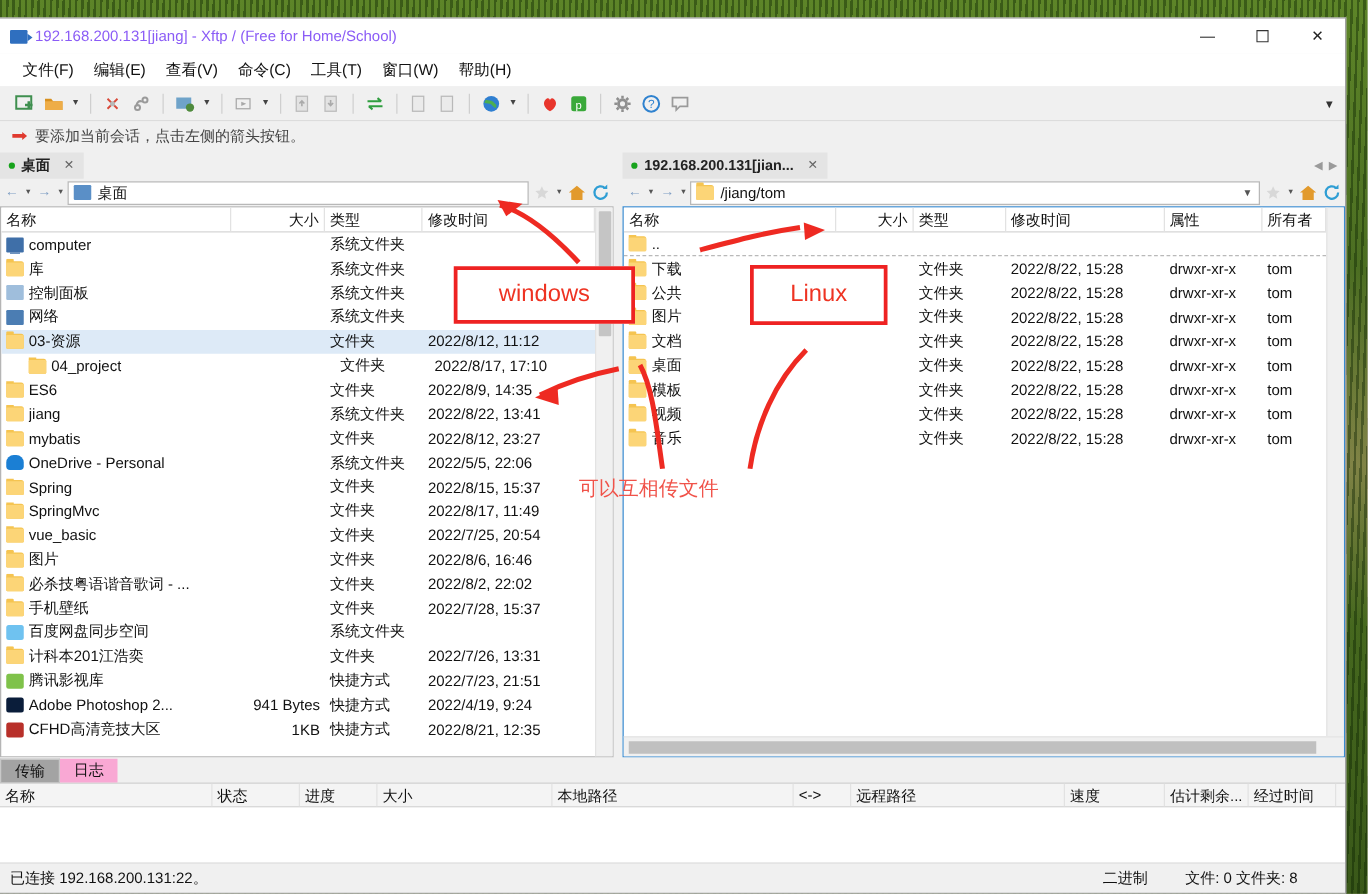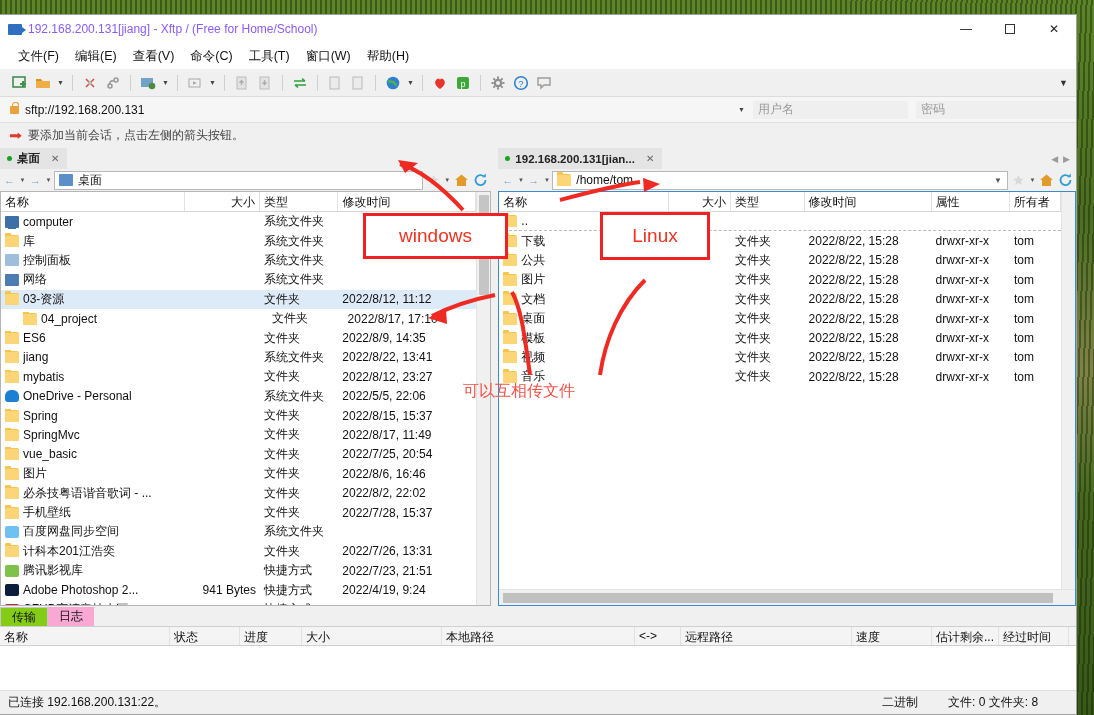--- a/index.html
+++ b/index.html
@@ -138,21 +138,21 @@
   
   .vscroll{width:14px;background:#f0f0f0;border-left:1px solid #e3e3e3;position:relative;flex:0 0 14px;}
   .vthumb{position:absolute;left:2px;width:10px;background:#c5c5c5;border-radius:1px;}
   .hscrollrow{height:16px;background:#f0f0f0;flex:0 0 16px;position:relative;border-top:1px solid #e3e3e3;}
   .hthumb{position:absolute;top:3px;height:10px;background:#c0c0c0;}
 
   
   .xfer{flex:0 0 auto;background:#f0f0f0;}
   .xfer-tabs{height:20px;display:flex;align-items:flex-end;gap:0;padding-left:0;}
   .xtab{height:19px;padding:0 11px;display:flex;align-items:center;font-size:12px;color:#111;background:#f9a8d4;}
-  .xtab.active{background:#84cc16;border:1px solid #c8c8c8;border-bottom:none;}
+  .xtab.active{background:#a3a3a3;border:1px solid #c8c8c8;border-bottom:none;}
   .xhead{display:flex;height:20px;background:#f4f4f4;border-top:1px solid #d0d0d0;border-bottom:1px solid #d0d0d0;}
   .xh{font-size:12px;color:#111;padding:2px 4px 0 4px;border-right:1px solid #e2e2e2;white-space:nowrap;overflow:hidden;}
   .xbody{height:44px;background:#fff;}
 
   
   .statusbar{
     height:24px;display:flex;align-items:center;background:#f0f0f0;
     font-size:12px;color:#111;flex:0 0 24px;border-top:1px solid #dfdfdf;
   }
   .sb-cell{padding:0 8px;white-space:nowrap;}
@@ -331,30 +331,20 @@
         </svg>
       </span>
     <span class="tb">
         <svg width="16" height="16">
           <path d="M2 3h12v7H8l-3 3v-3H2z" fill="none" stroke="#9a9a9a" stroke-width="1.4"></path>
         </svg>
       </span>
     <span class="tb-overflow">▼</span>
   </div>
 
-  <div class="addrbar">
-    <div class="addr-url">
-      <span class="lock"></span>
-      <span>sftp://192.168.200.131</span>
-    </div>
-    <div class="addr-sel">▼</div>
-    <div class="addr-field">用户名</div>
-    <div class="addr-gap"></div>
-    <div class="addr-field pw">密码</div>
-  </div>
 
   <div class="notice">
     <span class="notice-arrow">➡</span>
     <span>要添加当前会话，点击左侧的箭头按钮。</span>
   </div>
 
   <div class="panes">
 
     <div class="pane pane-left">
       <div class="tabstrip">
@@ -611,21 +601,21 @@
           <span>▶</span>
         </div>
       </div>
       <div class="pathbar">
         <span class="navbtn">←</span>
         <span class="navcaret">▼</span>
         <span class="navbtn">→</span>
         <span class="navcaret">▼</span>
         <div class="pathfield">
           <span class="fi fi-folder folder"></span>
-          <span>/home/tom</span>
+          <span>/jiang/tom</span>
           <span class="dd">▼</span>
         </div>
         <span class="pb-ico">
             <svg width="13" height="13">
               <path d="M6.5 1l1.6 3.4 3.6.4-2.7 2.5.8 3.6-3.3-1.9-3.3 1.9.8-3.6L1.3 4.8l3.6-.4z" fill="#d8d8d8"></path>
             </svg>
           </span>
         <span class="navcaret">▼</span>
         <span class="pb-ico">
             <svg width="15" height="14">

